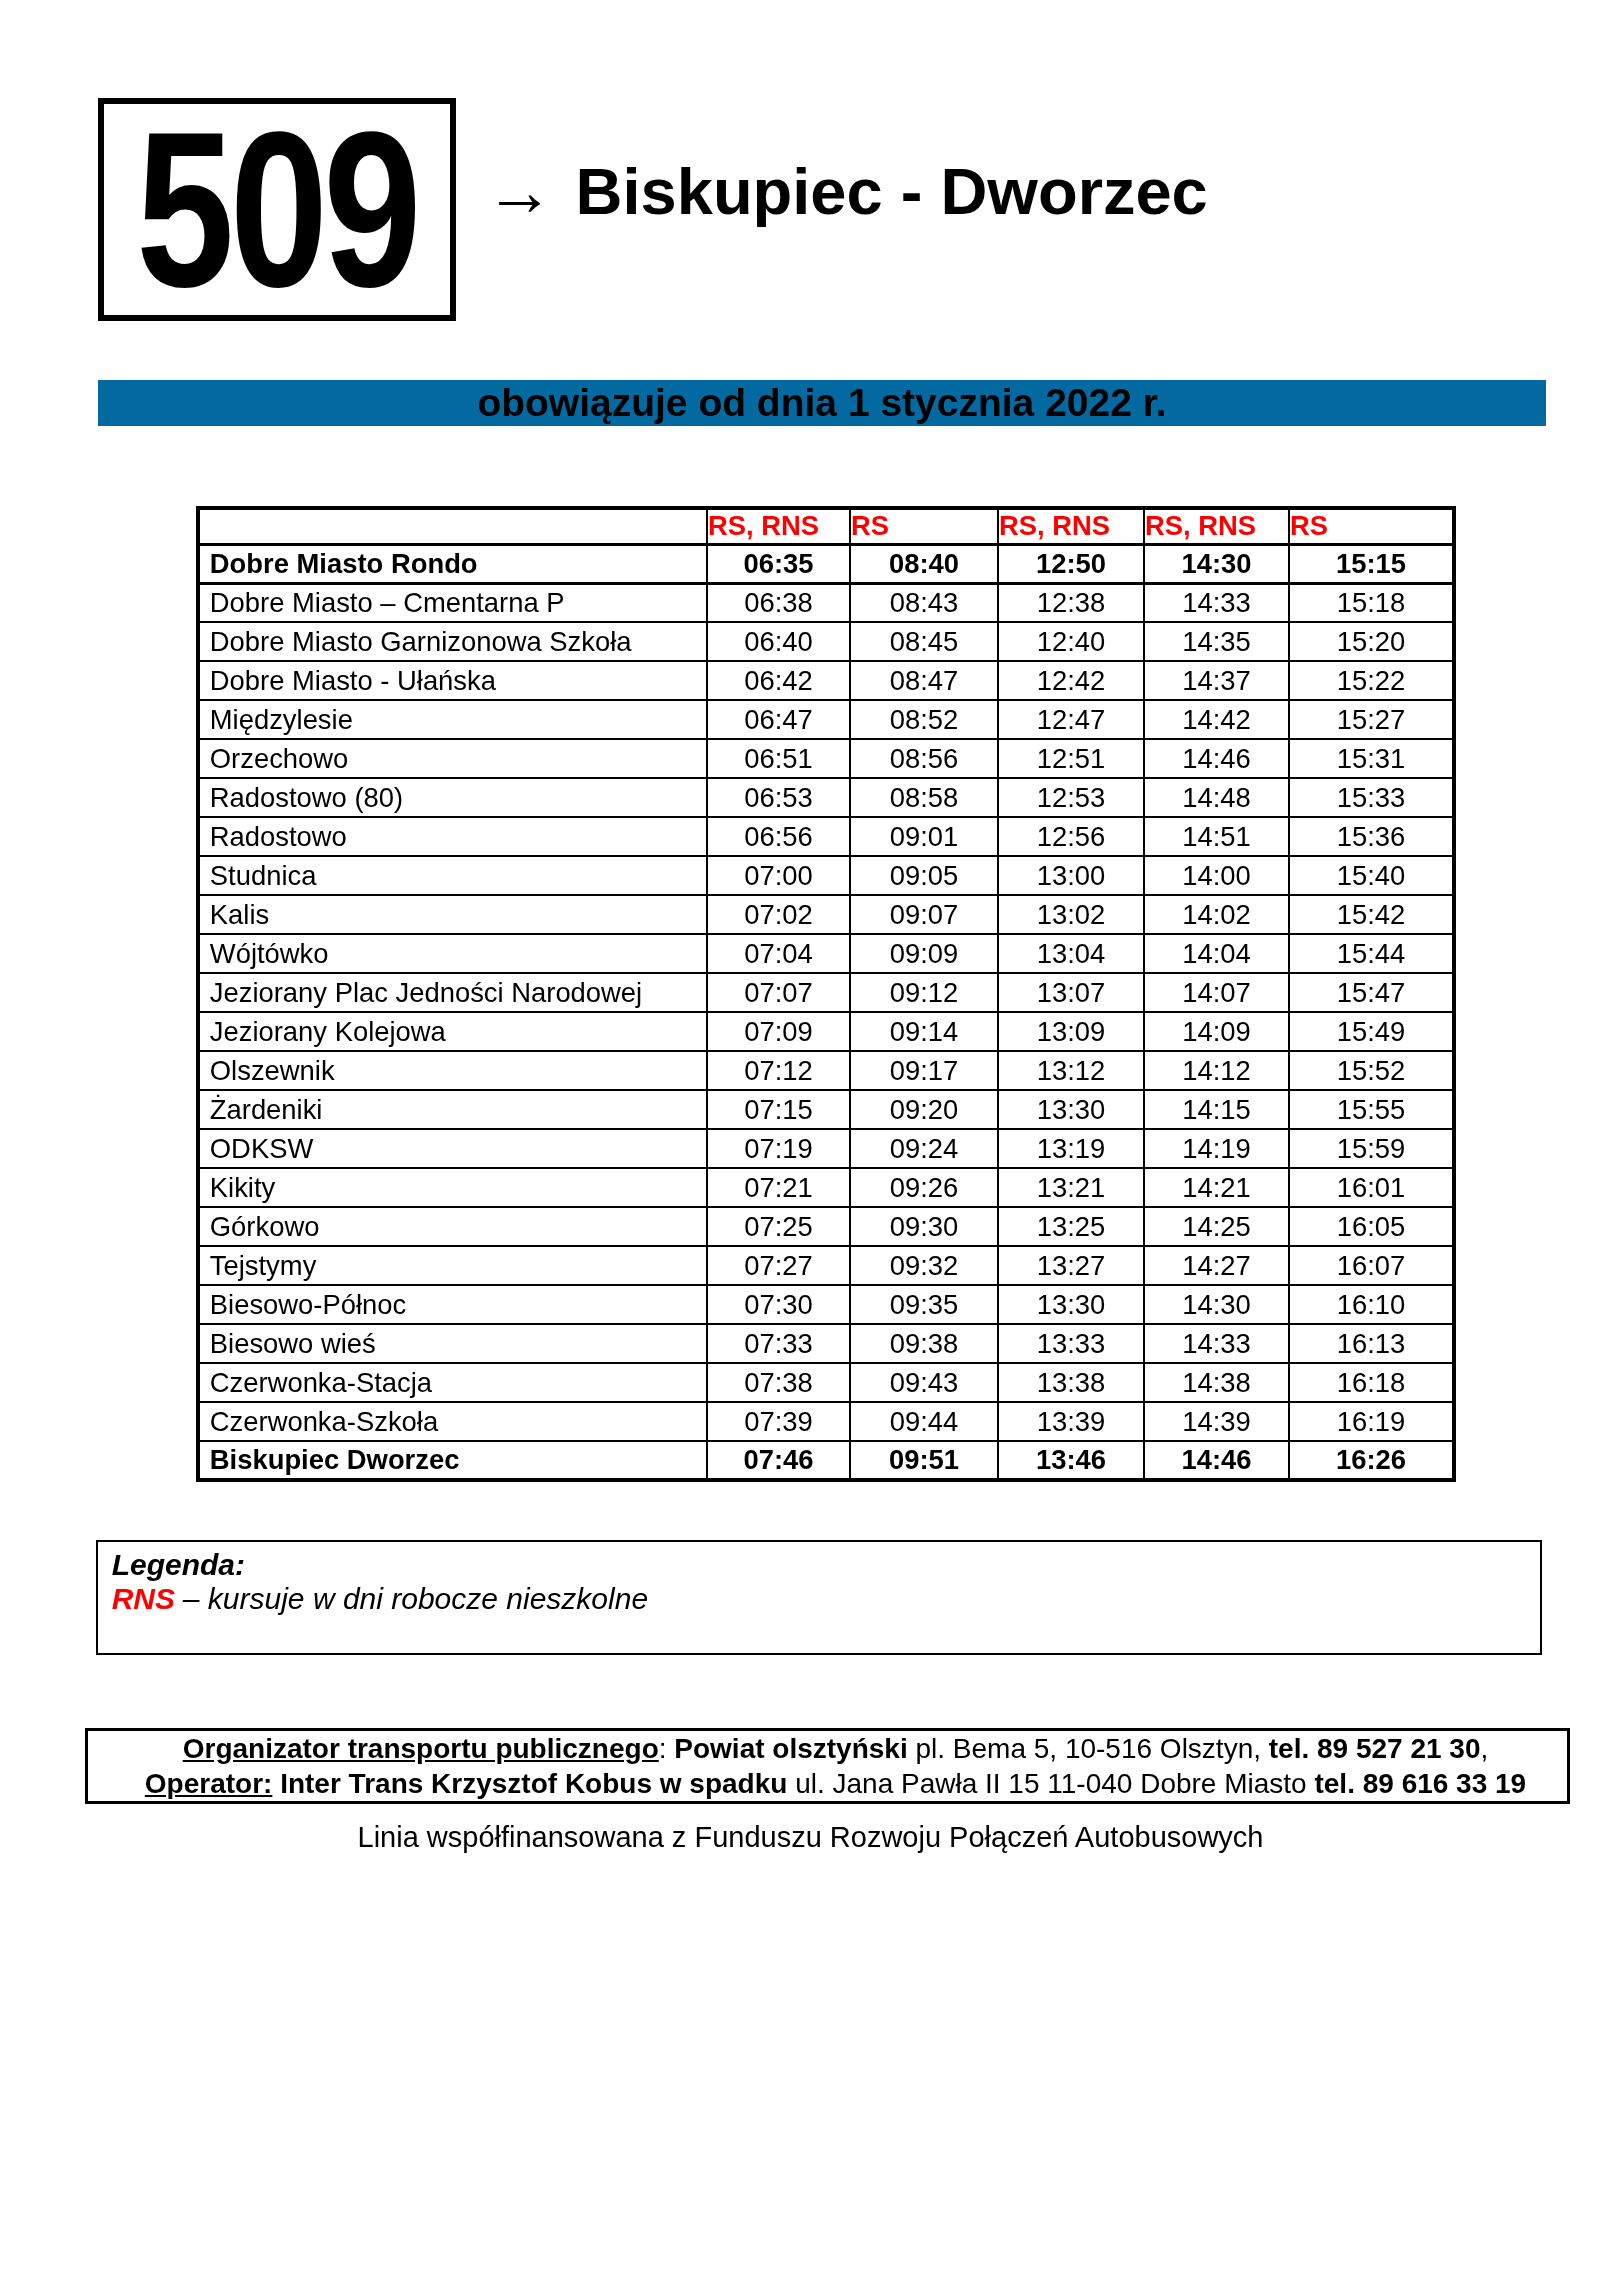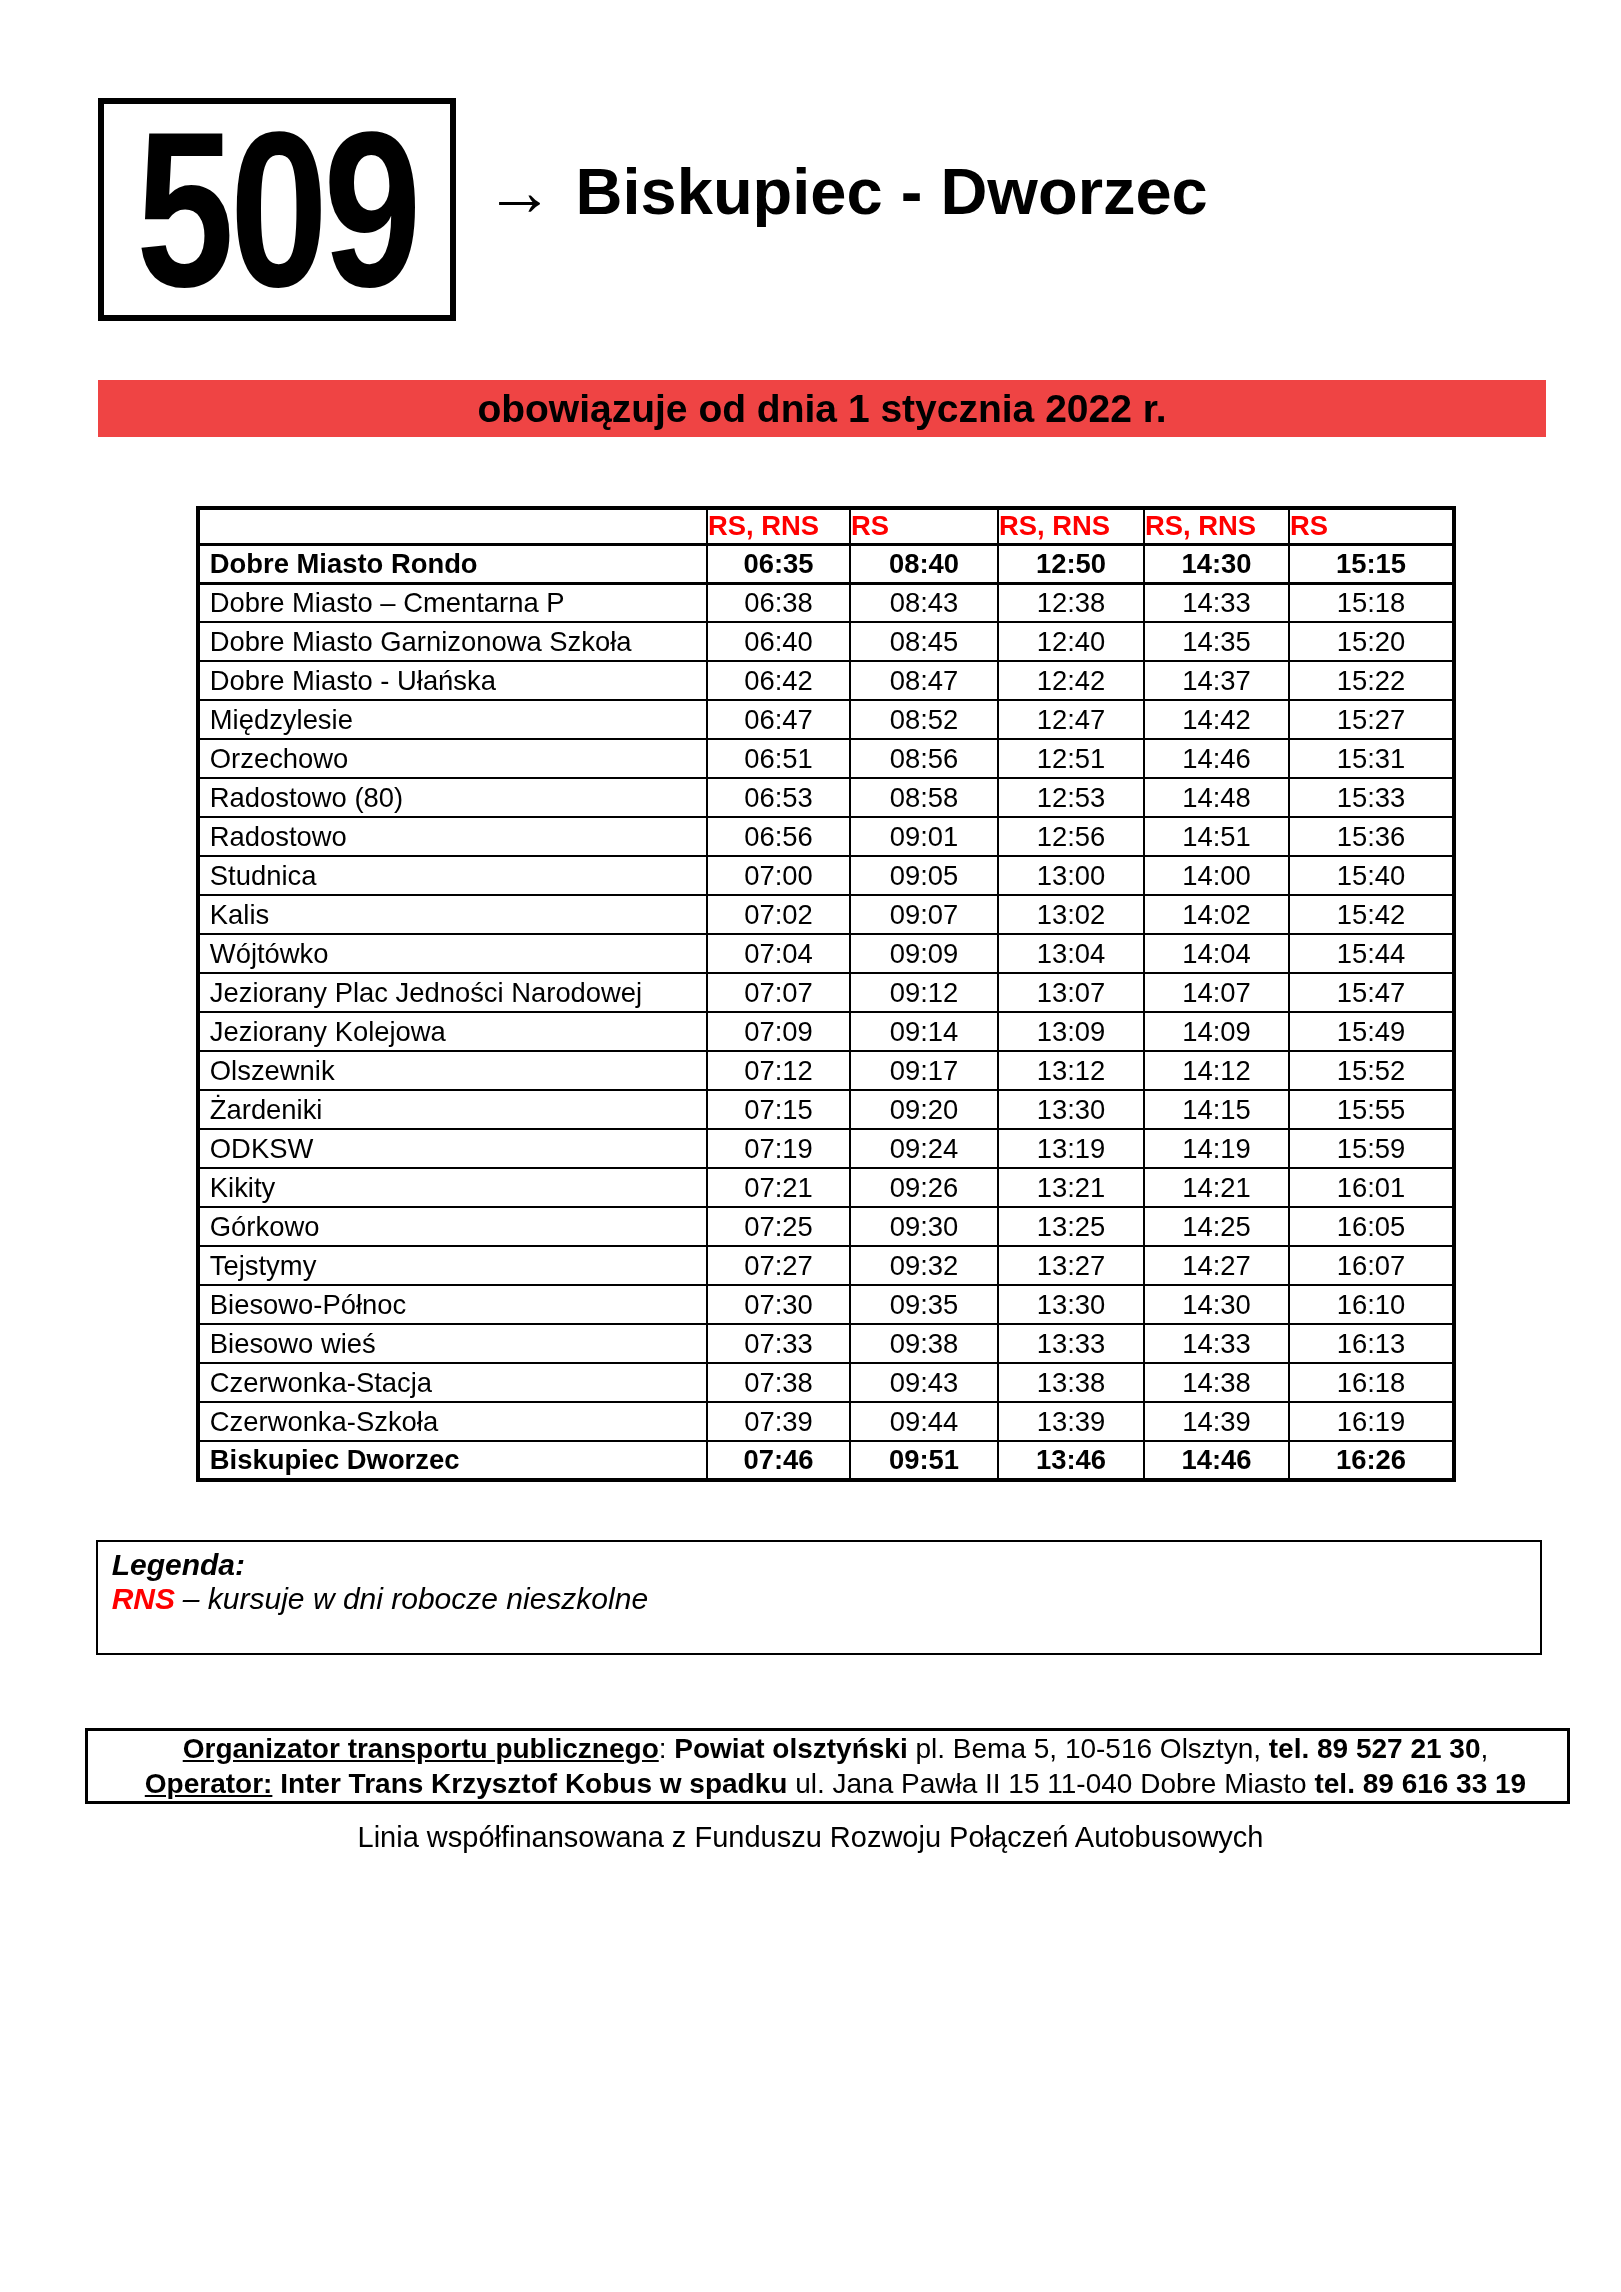--- a/index.html
+++ b/index.html
@@ -46,22 +46,22 @@
     font-size: 65px;
     font-weight: bold;
     line-height: 1;
     text-align: center;
   }
 
   
   .banner {
     position: absolute;
     left: 98px; top: 380px;
-    width: 1448px; height: 57px;
-    background: #ef4444;
+    width: 1448px; height: 46px;
+    background: #0369a1;
     display: flex; align-items: center; justify-content: center;
     font-size: 39px; font-weight: bold;
   }
 
   
   table.timetable {
     position: absolute;
     left: 196px; top: 506px;
     width: 1256px;
     border-collapse: collapse;

